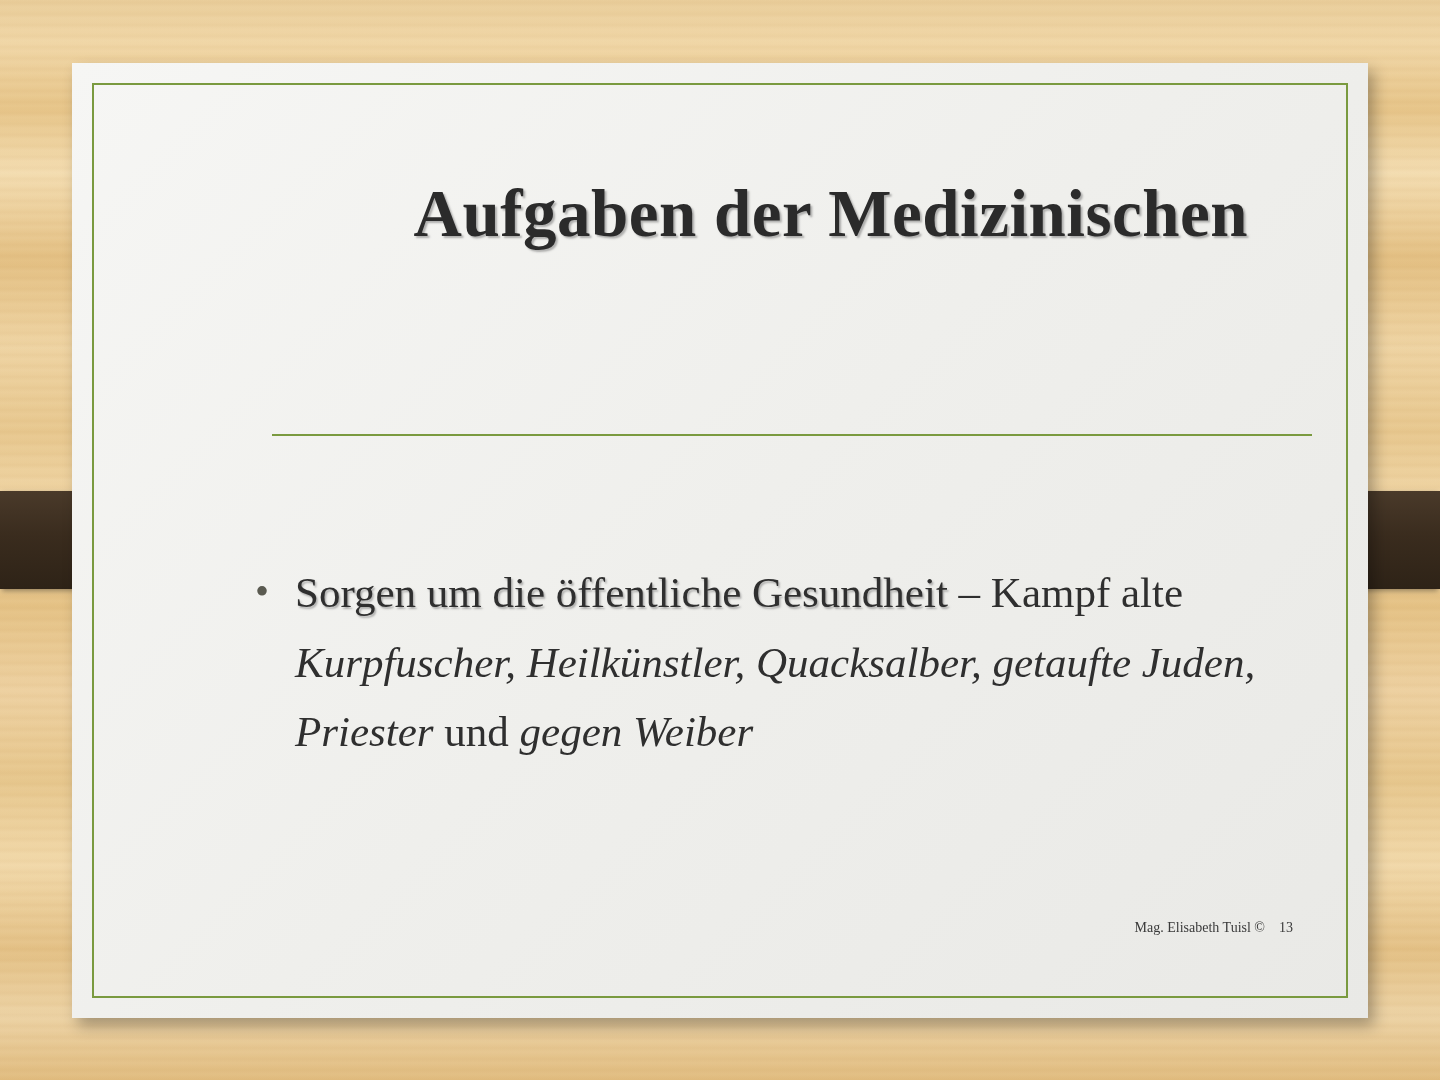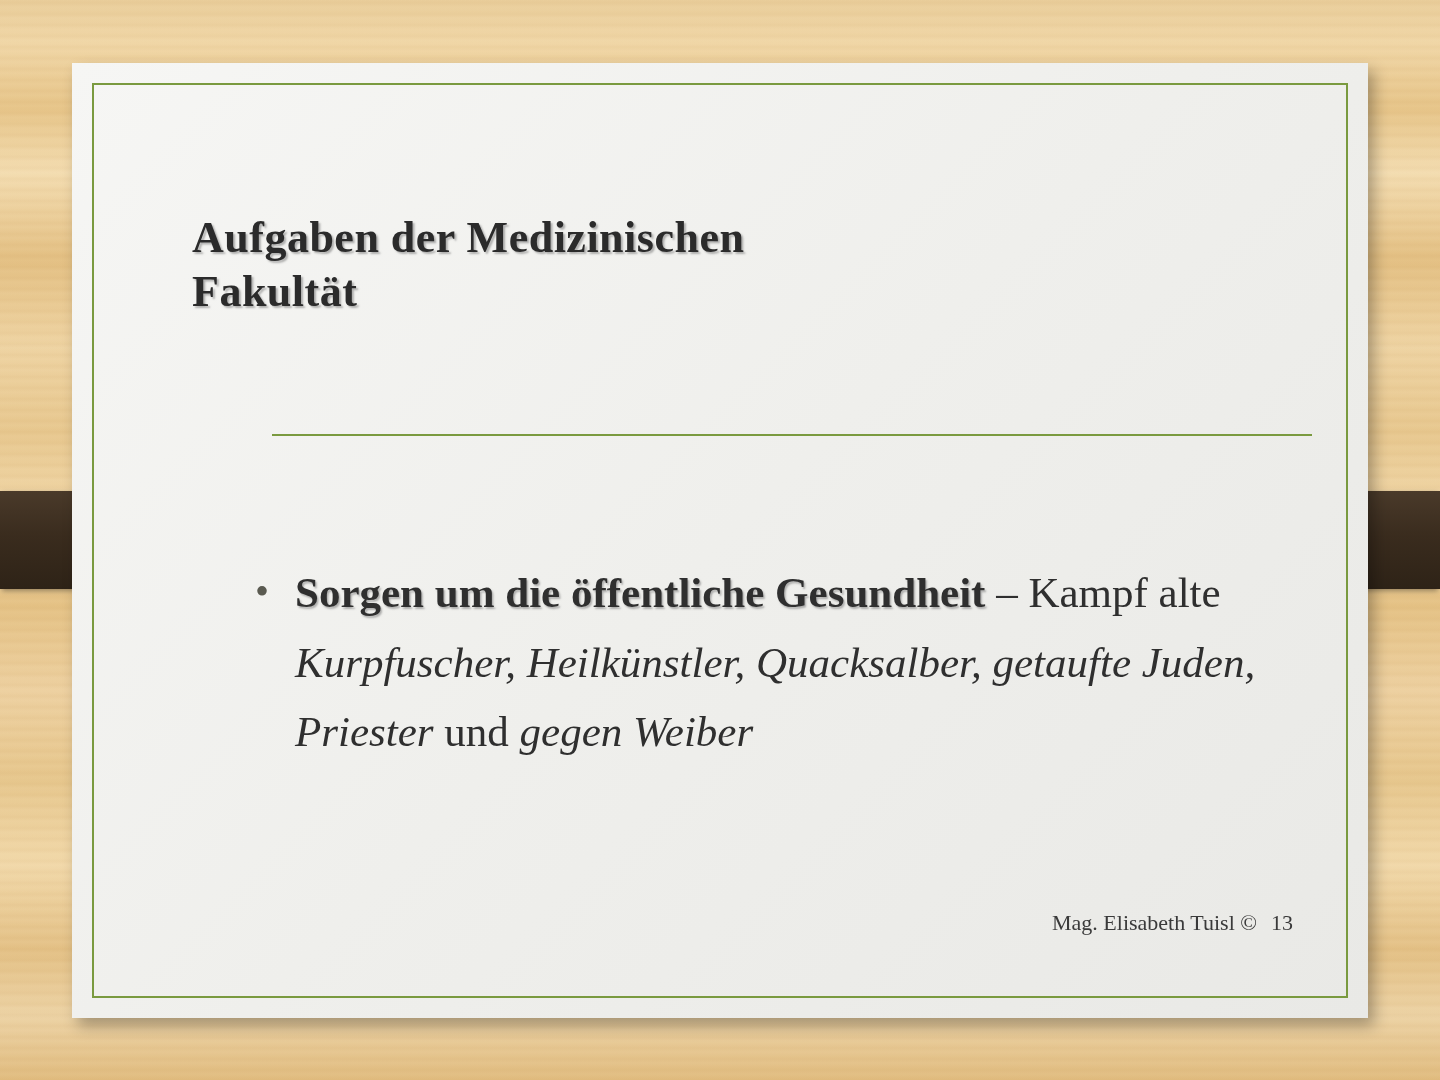--- a/index.html
+++ b/index.html
@@ -85,29 +85,28 @@
     bottom: 20px;
     border: 2px solid #7a9a3f;
   }
 
   
   .title {
     position: absolute;
     left: 120px;
     top: 110px;
     width: 1056px;
-    text-align: left;
+    text-align: right;
     font-family: "Liberation Serif", serif;
     font-weight: bold;
-    font-size: 44px;
+    font-size: 67px;
     line-height: 1.22;
     color: #2b2b2b;
     letter-spacing: 0.5px;
     text-shadow: 2px 2px 2px rgba(120,120,120,0.55);
-    margin-top: 38px;
   }
 
   .title-rule {
     position: absolute;
     left: 200px;
     top: 371px;
     width: 1040px;
     height: 0;
     border-top: 2px solid #7a9a3f;
   }
@@ -131,34 +130,34 @@
     line-height: 1;
     color: #5a5a50;
   }
   .bullet-text {
     font-family: "Liberation Serif", serif;
     font-size: 43px;
     line-height: 1.62;
     color: #2f2f2f;
   }
   .bullet-text .lead {
-    font-weight: bold;
+    font-weight: normal;
     text-shadow: 1.5px 1.5px 2px rgba(130,130,130,0.6);
   }
   .bullet-text .it {
     font-style: italic;
   }
 
   
   .footer {
     position: absolute;
     right: 75px;
     bottom: 82px;
     font-family: "Liberation Serif", serif;
-    font-size: 22px;
+    font-size: 14px;
     color: #3a3a3a;
     white-space: nowrap;
   }
   .footer .pagenum {
     margin-left: 14px;
   }
 </style>
 </head>
 <body>
 
@@ -167,21 +166,20 @@
   <div class="wood-grain"></div>
 
   <div class="ribbon ribbon-left"></div>
   <div class="ribbon ribbon-right"></div>
 
   <div class="card">
     <div class="card-inner-border"></div>
 
     <div class="title">
       <div>Aufgaben der Medizinischen</div>
-      <div>Fakultät</div>
     </div>
 
     <div class="title-rule"></div>
 
     <div class="body-block">
       <div class="bullet-row">
         <span class="bullet-dot">•</span>
         <div class="bullet-text">
           <span class="lead">Sorgen um die öffentliche Gesundheit</span><span> – </span><span>Kampf alte </span><span class="it">Kurpfuscher, Heilkünstler, Quacksalber, getaufte Juden, Priester</span><span> und </span><span class="it">gegen Weiber</span>
         </div>

